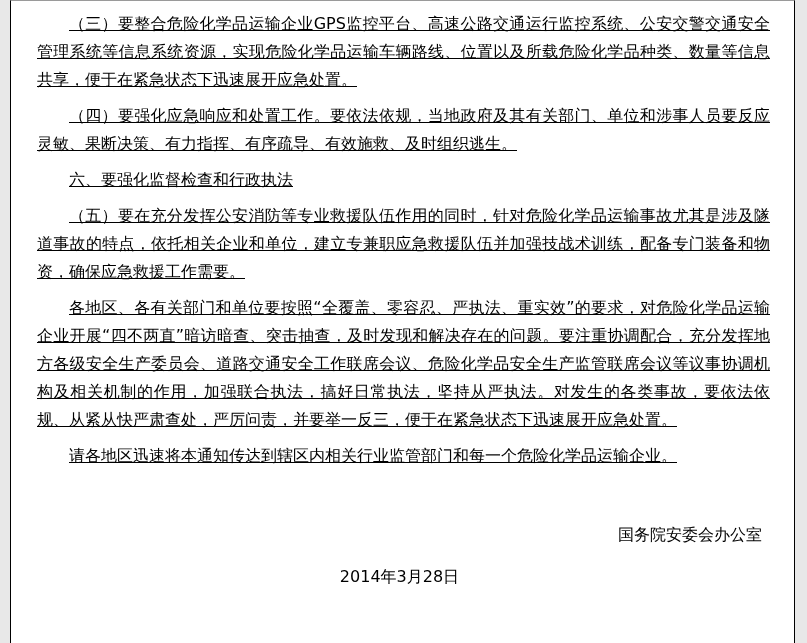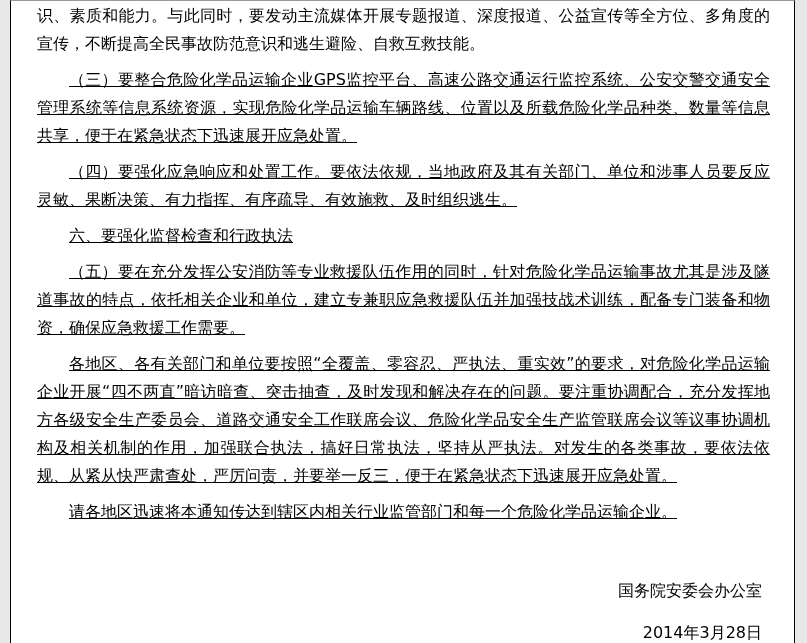--- a/index.html
+++ b/index.html
@@ -58,34 +58,34 @@
     text-align: right;
     padding-right: 8px;
   }
   .sig-line {
     margin-top: 51px;
     line-height: 28px;
   }
   .date-line {
     margin-top: 14px;
     line-height: 28px;
+    text-align: center;
   }
 </style>
 </head>
 <body>
 
 <div class="page-wrap">
 
   <div class="margin-strip margin-left"></div>
   <div class="margin-strip margin-right"></div>
 
   <div class="doc-frame">
     <div class="doc-body">
 
-      <p class="first">识、素质和能力。与此同时，要发动主流媒体开展专题报道、深度报道、公益宣传等全方位、多角度的宣传，不断提高全民事故防范意识和逃生避险、自救互救技能。</p>
 
       <p class="ind">（三）要整合危险化学品运输企业GPS监控平台、高速公路交通运行监控系统、公安交警交通安全管理系统等信息系统资源，实现危险化学品运输车辆路线、位置以及所载危险化学品种类、数量等信息共享，便于在紧急状态下迅速展开应急处置。</p>
 
       <p class="ind">（四）要强化应急响应和处置工作。要依法依规，当地政府及其有关部门、单位和涉事人员要反应灵敏、果断决策、有力指挥、有序疏导、有效施救、及时组织逃生。</p>
 
       <p class="ind">六、要强化监督检查和行政执法</p>
 
       <p class="ind">（五）要在充分发挥公安消防等专业救援队伍作用的同时，针对危险化学品运输事故尤其是涉及隧道事故的特点，依托相关企业和单位，建立专兼职应急救援队伍并加强技战术训练，配备专门装备和物资，确保应急救援工作需要。</p>
 
       <p class="ind">各地区、各有关部门和单位要按照“全覆盖、零容忍、严执法、重实效”的要求，对危险化学品运输企业开展“四不两直”暗访暗查、突击抽查，及时发现和解决存在的问题。要注重协调配合，充分发挥地方各级安全生产委员会、道路交通安全工作联席会议、危险化学品安全生产监管联席会议等议事协调机构及相关机制的作用，加强联合执法，搞好日常执法，坚持从严执法。对发生的各类事故，要依法依规、从紧从快严肃查处，严厉问责，并要举一反三，便于在紧急状态下迅速展开应急处置。</p>

